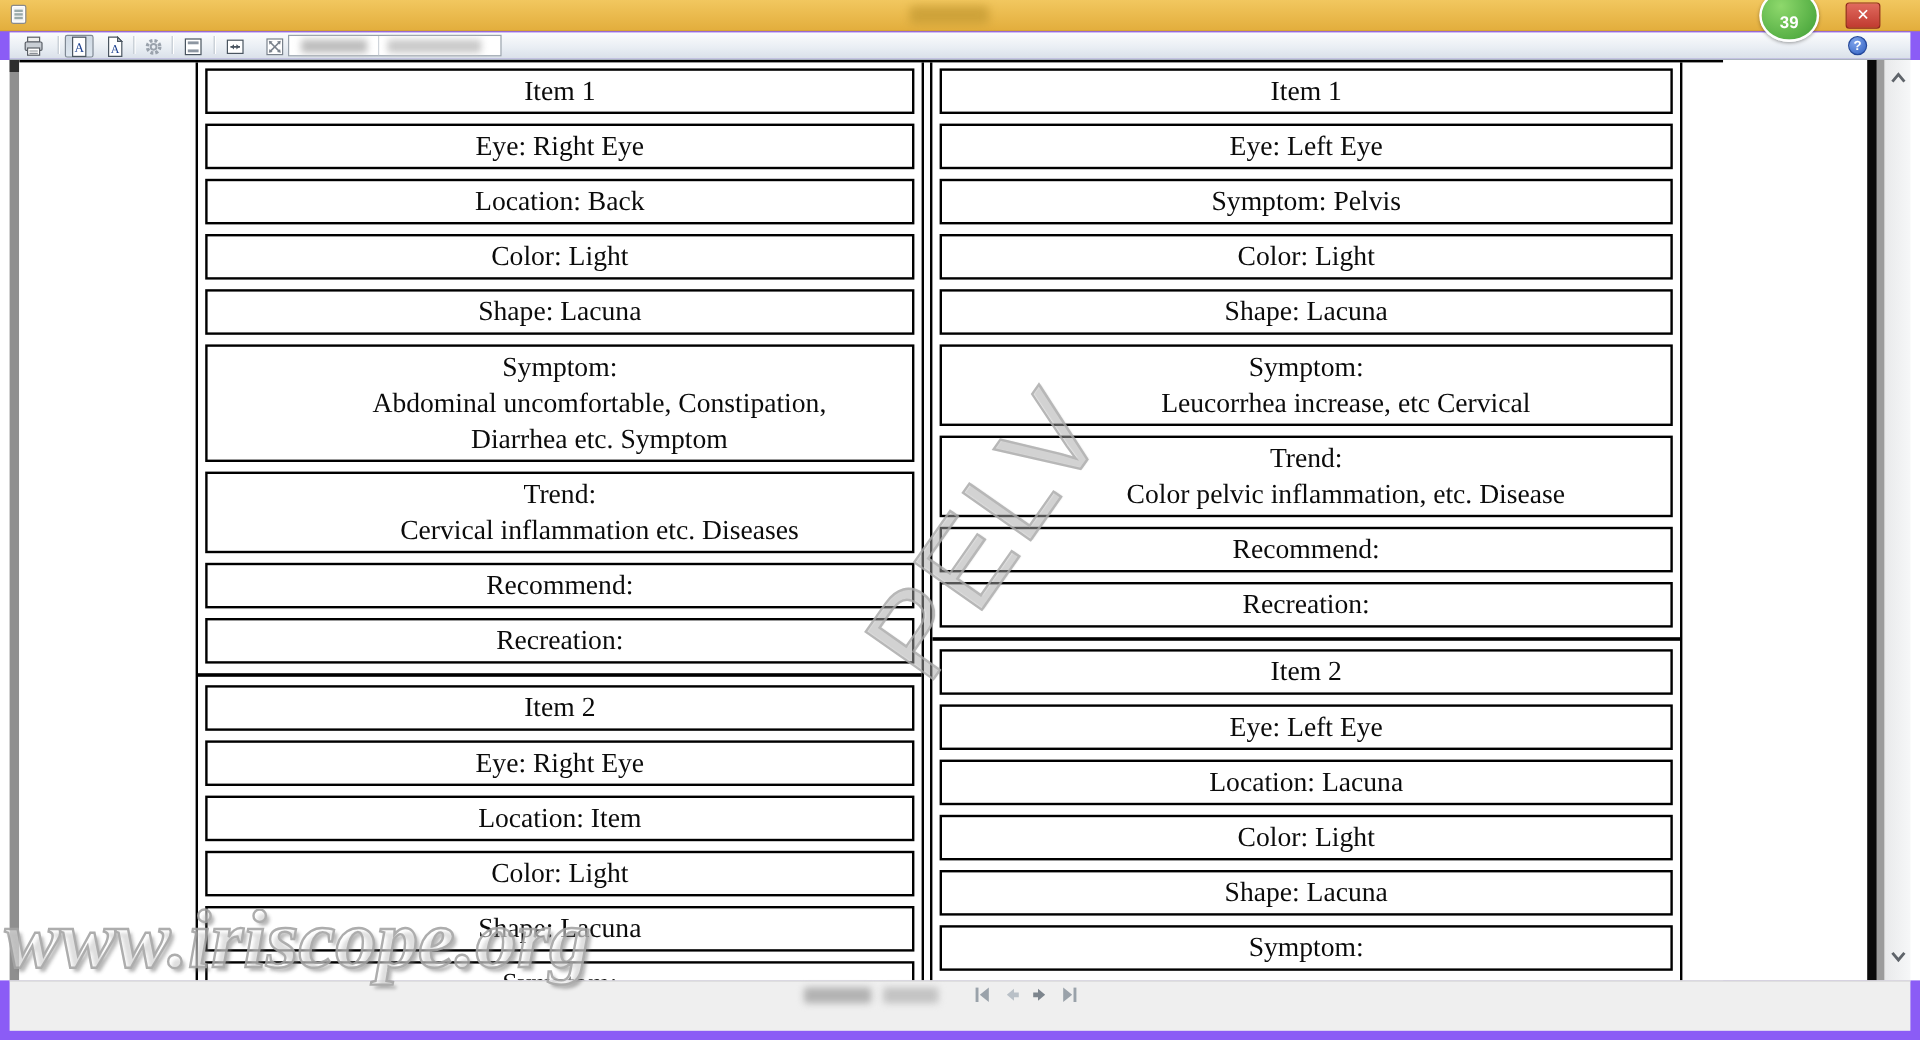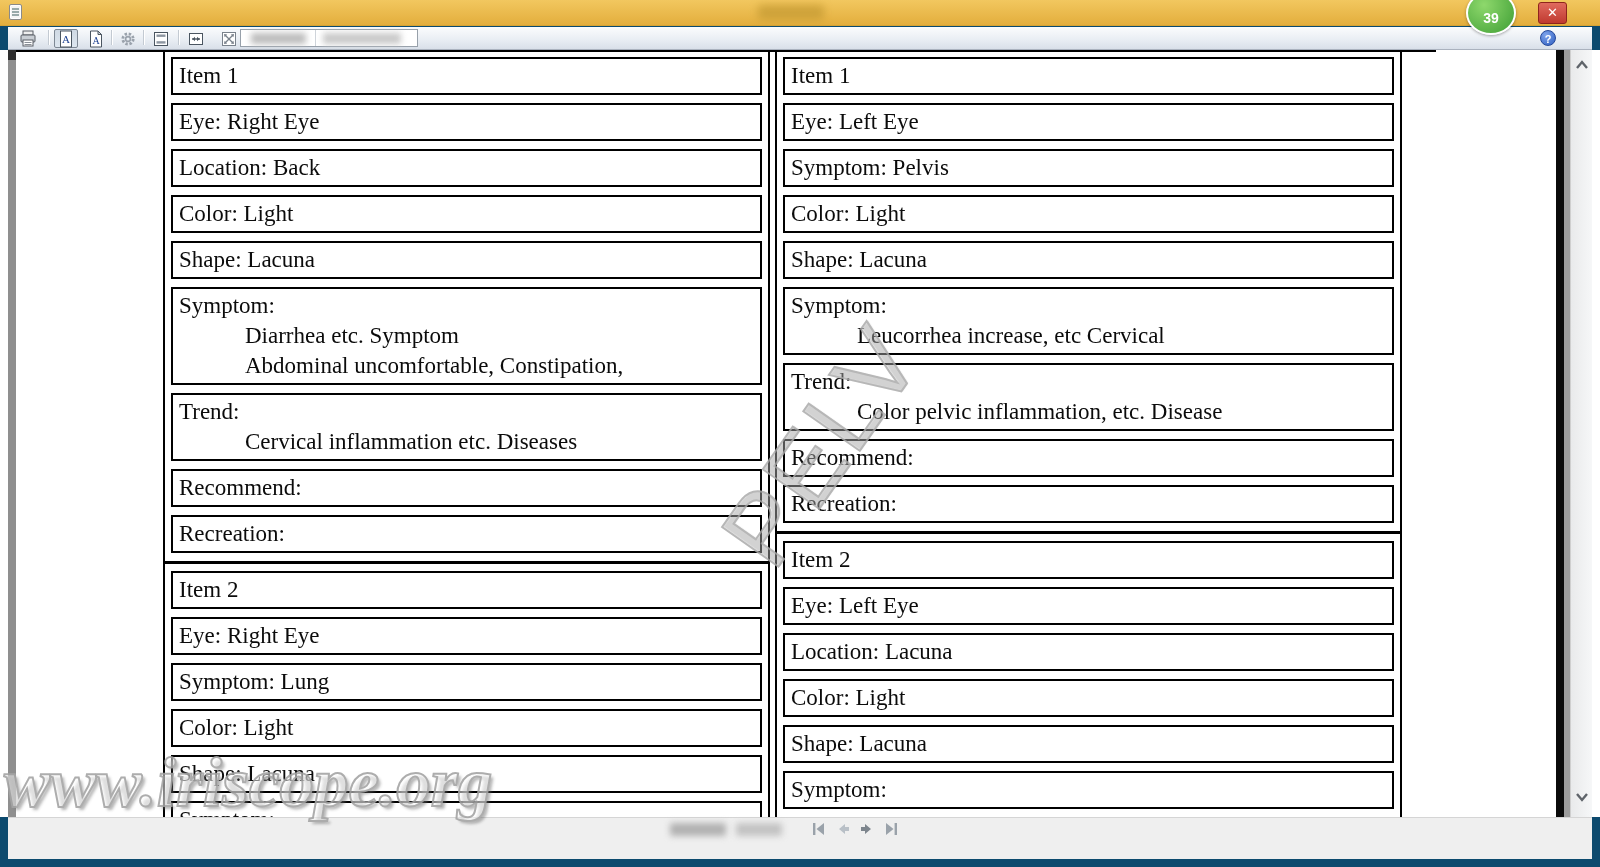--- a/index.html
+++ b/index.html
@@ -1,17 +1,17 @@
 <!DOCTYPE html>
 <html><head>
 <meta charset="utf-8">
 <style>
   html,body{margin:0;padding:0;background:#666;}
   *{box-sizing:border-box;}
-  .window{position:relative;width:1600px;height:867px;background:#0c4a6e;overflow:hidden;
+  .window{position:relative;width:1600px;height:867px;background:#8b5cf6;overflow:hidden;
           font-family:"Liberation Sans","DejaVu Sans",sans-serif;padding-left:12px;}
 
   
   .titlebar{position:absolute;left:0;top:0;width:1600px;height:26px;
             background:linear-gradient(#F2C75F,#E3AE3D);border-bottom:1px solid #D6A335;}
   .tb-doc{position:absolute;left:9px;top:4px;width:13px;height:16px;background:#f5f5f5;
           border:1px solid #8a8a8a;border-radius:2px;box-shadow:inset 0 0 0 1px #fff;}
   .tb-doc:before{content:"";position:absolute;left:2px;top:3px;width:7px;height:1.5px;background:#9aa;box-shadow:0 3px 0 #9aa,0 6px 0 #9aa;}
   .tb-redact{position:absolute;left:758px;top:5px;width:66px;height:15px;border-radius:3px;
              background:#c49a33;opacity:.75;filter:blur(4px);}
@@ -35,21 +35,21 @@
   .combo .blur2{position:absolute;left:82px;top:3px;width:78px;height:11px;background:#c9c9c9;filter:blur(3px);}
   .combo .div{position:absolute;left:74px;top:0;width:1px;height:16px;background:#cfd4da;}
   .helpbtn{position:absolute;left:1532px;top:3px;width:16px;height:16px;border-radius:50%;
            background:radial-gradient(circle at 35% 30%,#7FA4EC,#2F5FC0);color:#fff;font-weight:bold;
            font-size:11px;text-align:center;line-height:16px;border:1px solid #24489a;}
 
   
   .viewport{position:absolute;left:0;top:50px;width:1600px;height:767px;background:#fff;}
   .left-strip{position:absolute;left:8px;top:0;width:8px;height:767px;background:#8f8f8f;}
   .left-strip:before{content:"";position:absolute;left:0;top:0;width:8px;height:10px;background:#2e2e2e;}
-  .page{position:absolute;left:16px;top:0;width:1420px;height:767px;background:#fff;overflow:hidden;}
+  .page{position:absolute;left:16px;top:0;width:1420px;height:767px;background:#fff;overflow:hidden;text-align:center;}
   .topline{position:absolute;left:0;top:0;width:100%;height:2px;background:#000;}
   .right-black{position:absolute;left:1556px;top:0;width:8px;height:767px;background:#0a0a0a;}
   .right-gray{position:absolute;left:1564px;top:0;width:6px;height:767px;background:#9c9c9c;}
 
   
   .scrollbar{position:absolute;left:1570px;top:0;width:22px;height:767px;
              background:linear-gradient(90deg,#e9eaeb,#f6f7f8);border-left:1px solid #cfcfcf;}
   .scr-btn{position:absolute;left:2px;width:18px;height:18px;display:flex;align-items:center;justify-content:center;}
 
   
@@ -165,35 +165,35 @@
       <div class="topline"></div>
 
       <div class="col col-left">
         <div class="cell">Item 1</div>
         <div class="cell">Eye: Right Eye</div>
         <div class="cell">Location: Back</div>
         <div class="cell">Color: Light</div>
         <div class="cell">Shape: Lacuna</div>
         <div class="cell">
           <div>Symptom:</div>
+          <div class="indent">Abdominal uncomfortable, Constipation,</div>
           <div class="indent">Diarrhea etc. Symptom</div>
-          <div class="indent">Abdominal uncomfortable, Constipation,</div>
         </div>
         <div class="cell">
           <div>Trend:</div>
           <div class="indent">Cervical inflammation etc. Diseases</div>
         </div>
         <div class="cell">Recommend:</div>
         <div class="cell">Recreation:</div>
 
         <div class="gdivider"></div>
 
         <div class="cell">Item 2</div>
         <div class="cell">Eye: Right Eye</div>
-        <div class="cell">Symptom: Lung</div>
+        <div class="cell">Location: Item</div>
         <div class="cell">Color: Light</div>
         <div class="cell">Shape: Lacuna</div>
         <div class="cell">
           <div>Symptom:</div>
         </div>
       </div>
 
       <div class="col col-right">
         <div class="cell">Item 1</div>
         <div class="cell">Eye: Left Eye</div>

